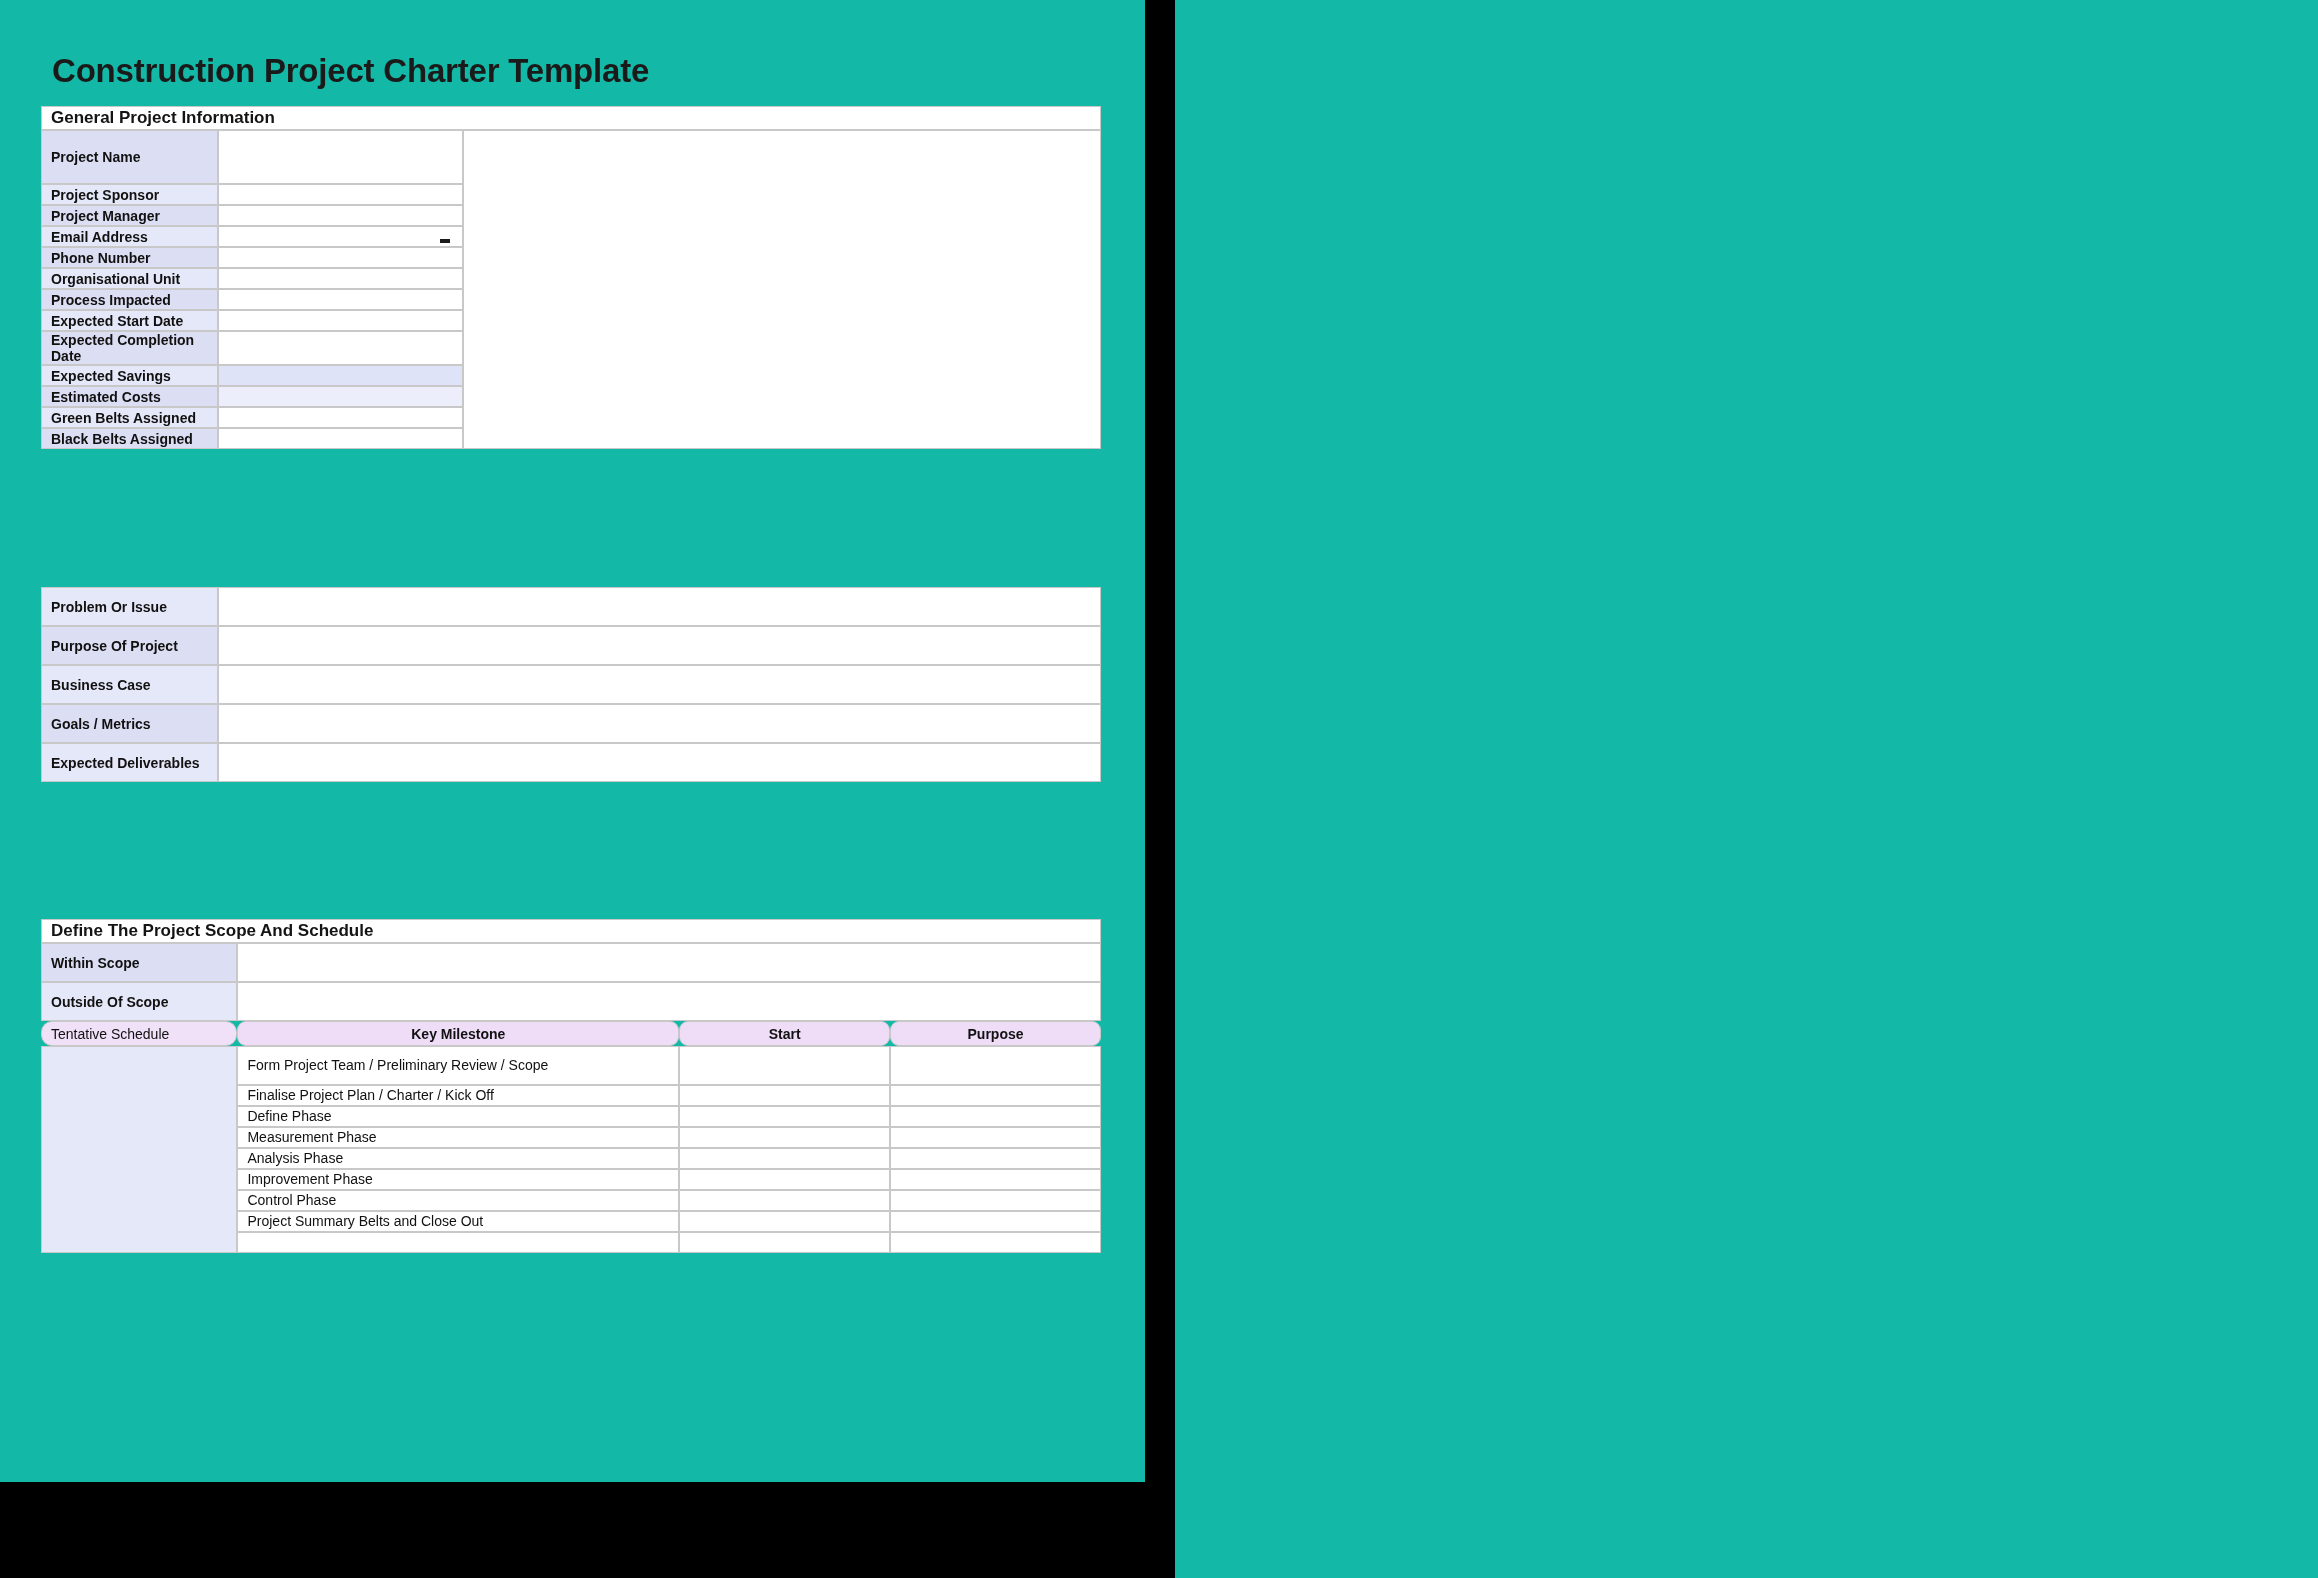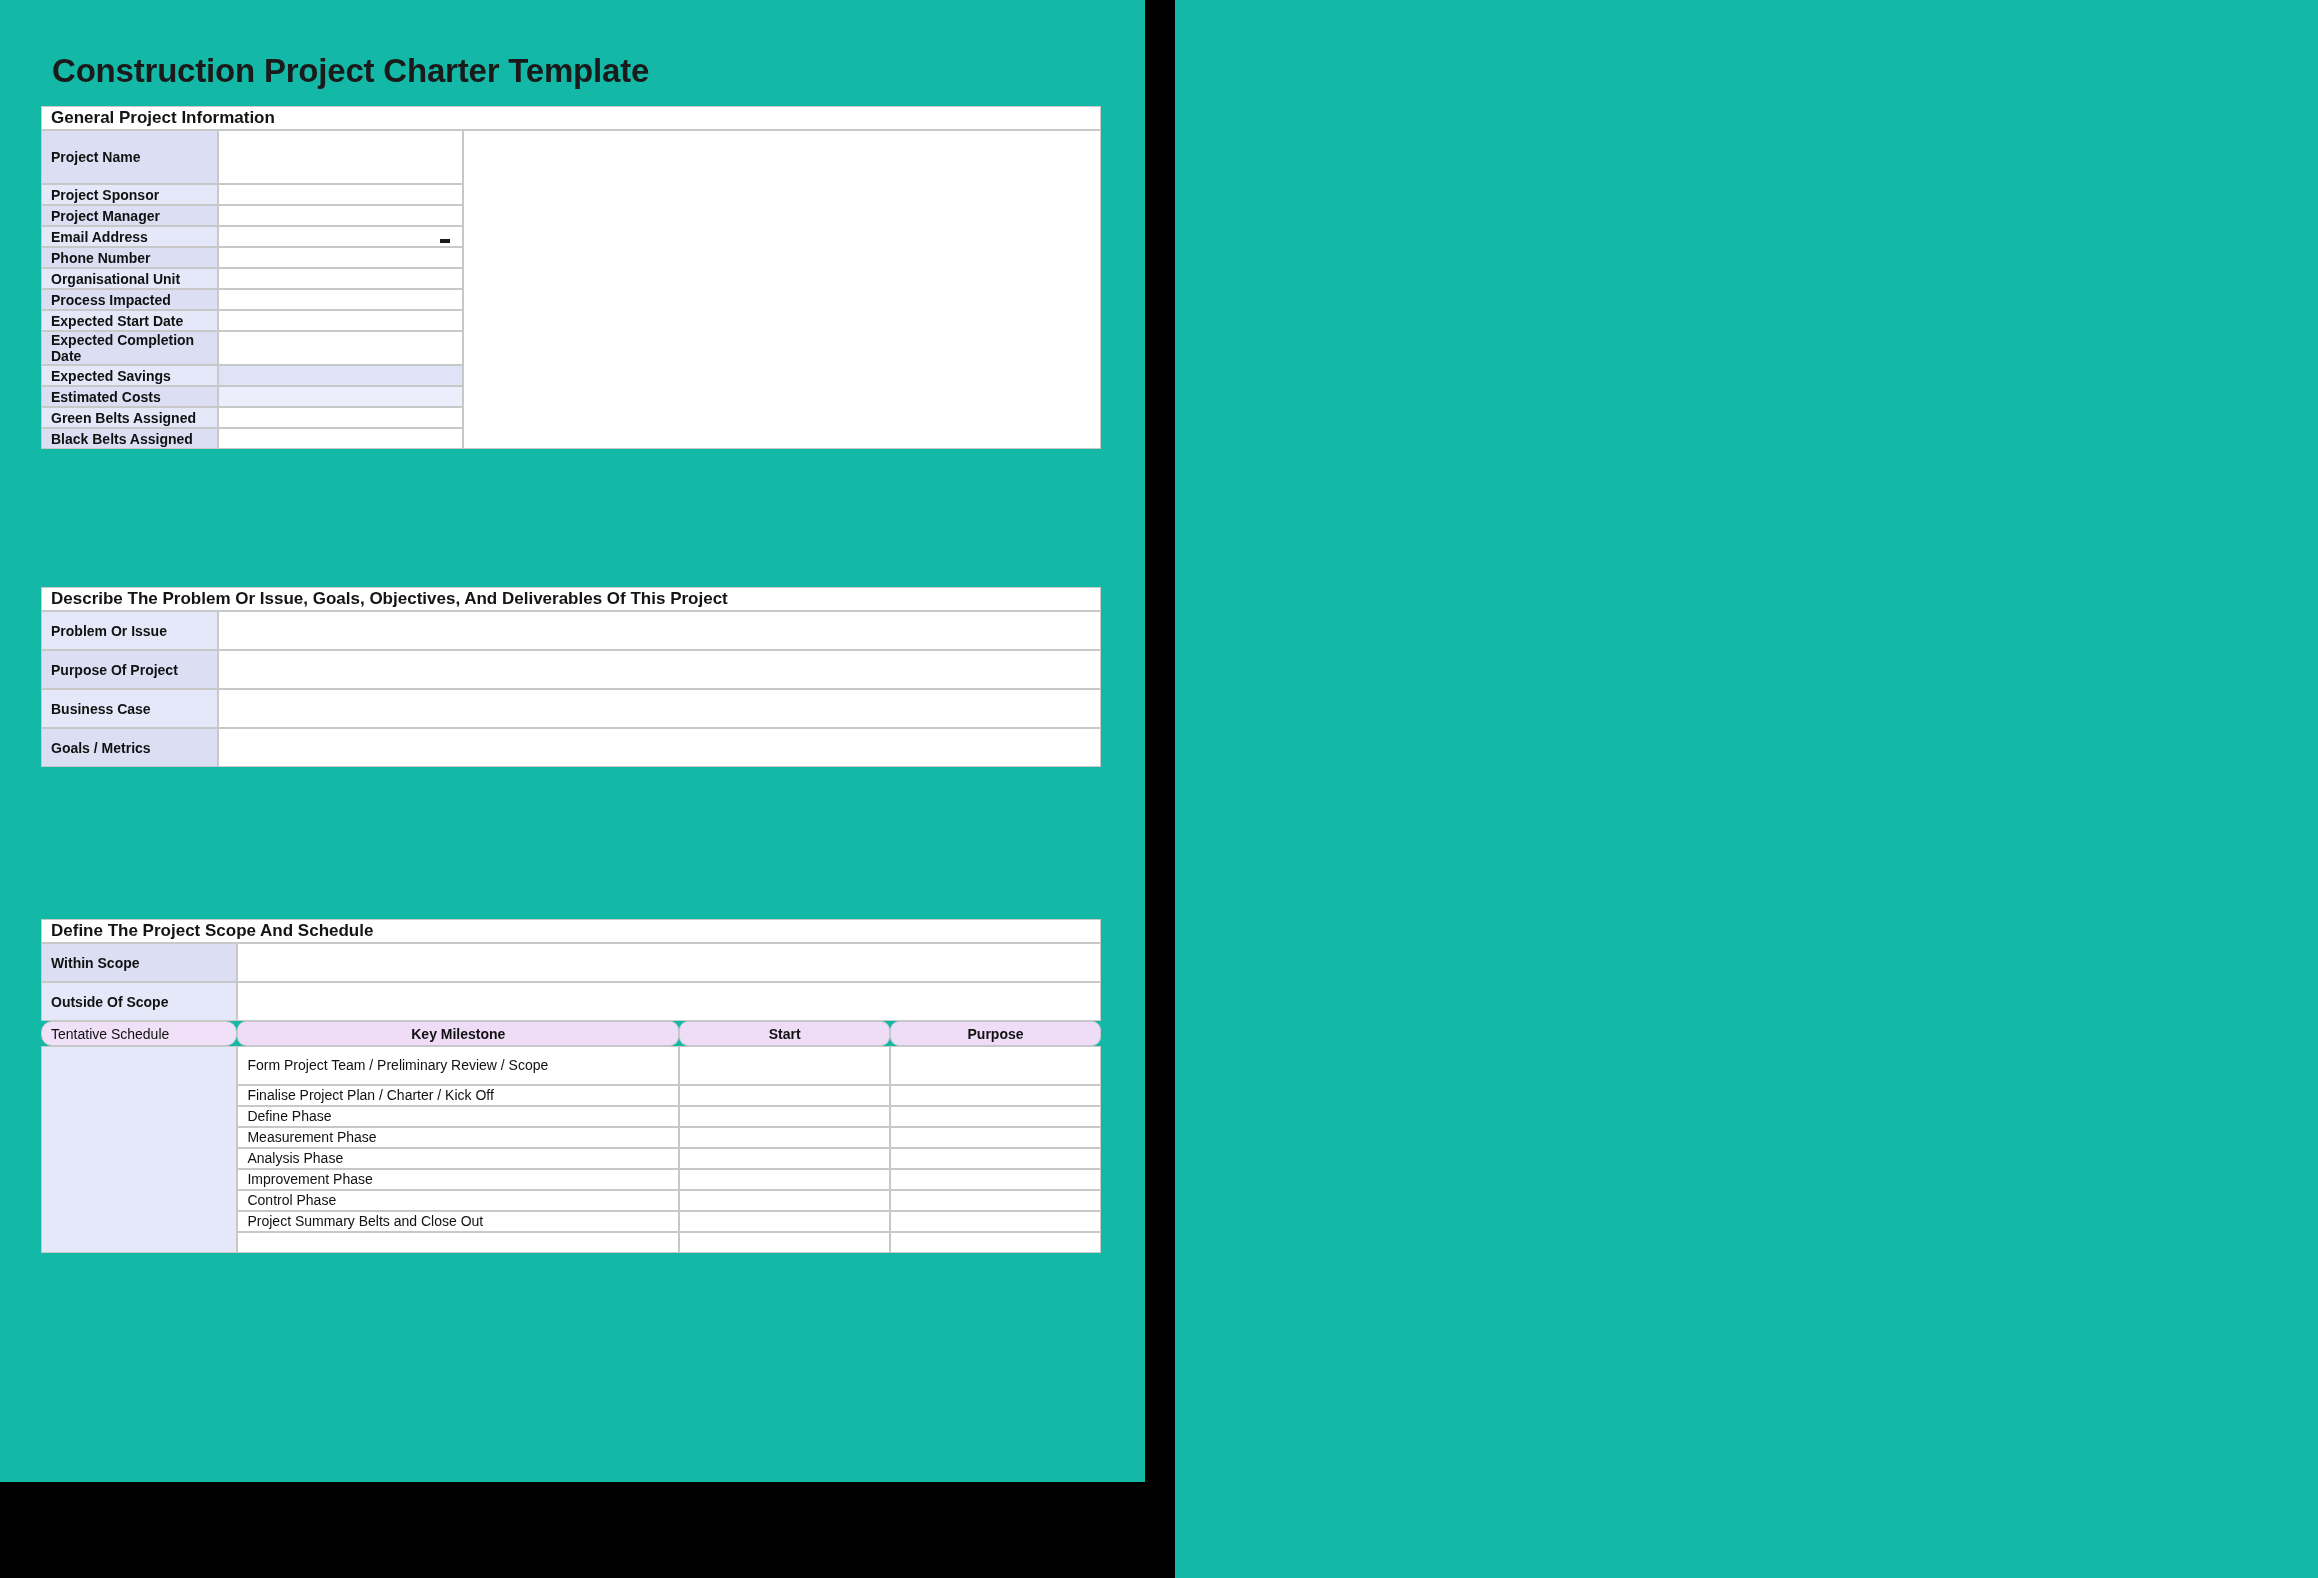--- a/index.html
+++ b/index.html
@@ -169,37 +169,38 @@
     </table>
   </div>
 
   <div id="prob-wrap">
     <table class="grid">
       <colgroup>
           <col style="width:177px">
           <col style="width:883px">
         </colgroup>
       <tbody>
-        <tr class="banner">
-          <td colspan="2">Describe The Problem Or Issue, Goals, Objectives, And Deliverables Of This Project</td>
-        </tr>
         <tr>
           <td class="lbl-lite" style="height:37px">Problem Or Issue</td>
           <td></td>
         </tr>
         <tr>
           <td class="lbl" style="height:37px">Purpose Of Project</td>
           <td></td>
         </tr>
         <tr>
           <td class="lbl-lite" style="height:37px">Business Case</td>
           <td></td>
         </tr>
         <tr>
           <td class="lbl" style="height:37px">Goals / Metrics</td>
+          <td></td>
+        </tr>
+        <tr>
+          <td class="lbl-lite" style="height:37px">Expected Deliverables</td>
           <td></td>
         </tr>
       </tbody>
     </table>
   </div>
 
   <div id="scope-wrap">
     <table class="grid">
       <colgroup>
         <col style="width:177px">

